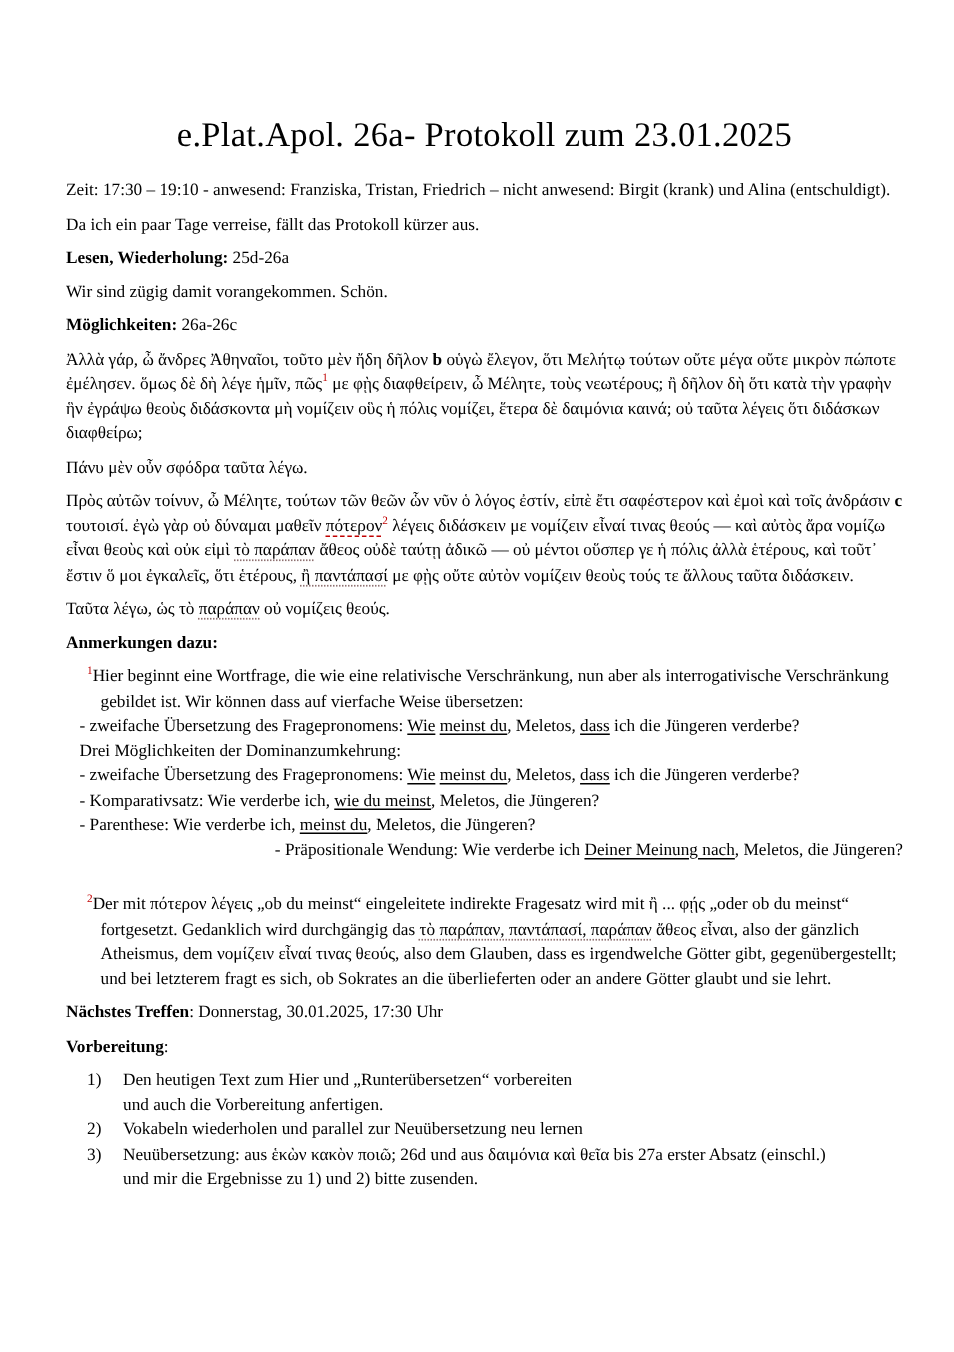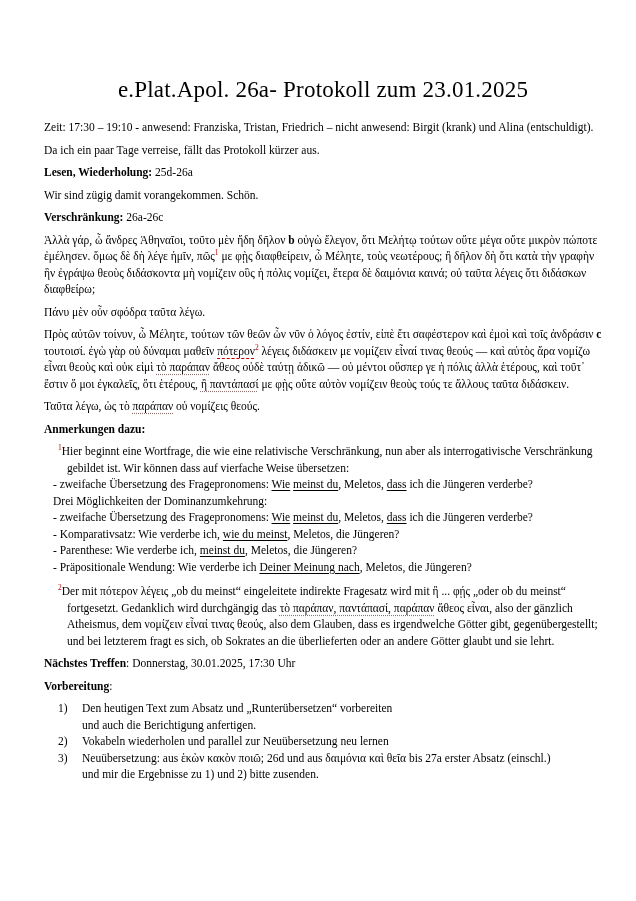--- a/index.html
+++ b/index.html
@@ -12,21 +12,21 @@
     font-family:"Liberation Serif","DejaVu Serif",serif;
     font-size:11.5px; line-height:16.5px;
   }
   h1.title {
     font-size:23px; font-weight:normal; text-align:center;
     margin:0 0 15px; line-height:28px; letter-spacing:0.2px;
   }
   p { margin:0; }
   .mb { margin-bottom:6px; }
   .mt { margin-top:6px; }
-  .gap4 { margin-bottom:8px; }
+  .gap4 { margin-bottom:20px;text-align:right; }
   .b { font-weight:bold;text-align:right; }
   .u { text-decoration:underline; text-underline-offset:2px; }
   .du { text-decoration:underline; text-decoration-style:dotted; text-decoration-color:#8f7272; text-underline-offset:3px; }
   .rdu { text-decoration:underline; text-decoration-style:dashed; text-decoration-color:var(--accent); text-underline-offset:3px; }
   .supr { color:var(--accent); font-size:7.5px; vertical-align:super; line-height:0; }
   .fn { padding-left:9px; text-indent:-9px;margin-left:14px; }
   .fnline { margin-left:9px; }
   .li { display:flex; padding-left:14px; }
   .li-marker { flex:none; width:24px; }
   .li-body { flex:1; }
@@ -34,39 +34,39 @@
 </head>
 <body>
 
 <div class="page">
   <h1 class="title">e.Plat.Apol. 26a- Protokoll zum 23.01.2025</h1>
   <div id="doc-body">
       <p class="mb"><span>Zeit: 17:30 – 19:10  -  anwesend: Franziska, Tristan, Friedrich – nicht anwesend: Birgit (krank) und Alina (entschuldigt).</span></p>
       <p class="mb"><span>Da ich ein paar Tage verreise, fällt das Protokoll kürzer aus.</span></p>
       <p class="mb"><span class="b">Lesen, Wiederholung:</span><span> 25d-26a</span></p>
       <p class="mb"><span>Wir sind zügig damit vorangekommen. Schön.</span></p>
-      <p class="mb"><span class="b">Verschränkung:</span><span> 26a-26c</span></p>
+      <p class="mb"><span class="b">Möglichkeiten:</span><span> 26a-26c</span></p>
       <p class="mb"><span>Ἀλλὰ γάρ, ὦ ἄνδρες Ἀθηναῖοι, τοῦτο μὲν ἤδη δῆλον </span><span class="b">b</span><span>  οὑγὼ  ἔλεγον, ὅτι Μελήτῳ τούτων οὔτε μέγα οὔτε μικρὸν πώποτε ἐμέλησεν. ὅμως δὲ δὴ λέγε ἡμῖν, πῶς</span><span class="supr">1</span><span> με φῂς διαφθείρειν, ὦ Μέλητε, τοὺς νεωτέρους; ἢ δῆλον δὴ ὅτι κατὰ τὴν γραφὴν ἣν ἐγράψω θεοὺς διδάσκοντα μὴ νομίζειν οὓς ἡ πόλις νομίζει, ἕτερα δὲ δαιμόνια καινά; οὐ ταῦτα λέγεις ὅτι διδάσκων διαφθείρω;</span></p>
       <p class="mb"><span>Πάνυ μὲν οὖν σφόδρα ταῦτα λέγω.</span></p>
       <p class="mb"><span>Πρὸς αὐτῶν τοίνυν, ὦ Μέλητε, τούτων τῶν θεῶν ὧν νῦν ὁ λόγος ἐστίν, εἰπὲ ἔτι σαφέστερον καὶ ἐμοὶ καὶ τοῖς ἀνδράσιν </span><span class="b">c</span><span>  τουτοισί. ἐγὼ γὰρ οὐ δύναμαι μαθεῖν </span><span class="rdu">πότερον</span><span class="supr">2</span><span> λέγεις διδάσκειν με νομίζειν εἶναί τινας θεούς — καὶ αὐτὸς ἄρα νομίζω εἶναι θεοὺς καὶ οὐκ εἰμὶ </span><span class="du">τὸ παράπαν</span><span> ἄθεος οὐδὲ ταύτῃ ἀδικῶ — οὐ μέντοι οὕσπερ γε ἡ πόλις ἀλλὰ ἑτέρους, καὶ τοῦτ᾽ ἔστιν ὅ μοι ἐγκαλεῖς, ὅτι ἑτέρους, </span><span class="du">ἢ παντάπασί</span><span> με φῂς οὔτε αὐτὸν νομίζειν θεοὺς τούς τε ἄλλους ταῦτα διδάσκειν.</span></p>
       <p class="mb"><span>Ταῦτα λέγω, ὡς τὸ </span><span class="du">παράπαν</span><span> οὐ νομίζεις θεούς.</span></p>
       <p class="mb"><span class="b">Anmerkungen dazu:</span></p>
       <p class="fn"><span class="supr">1</span><span>Hier beginnt eine Wortfrage, die wie eine relativische Verschränkung, nun aber als interrogativische Verschränkung gebildet ist. Wir können dass auf vierfache Weise übersetzen:</span></p>
       <p class="fnline"><span>- zweifache Übersetzung des Fragepronomens: </span><span class="u">Wie</span><span> </span><span class="u">meinst du</span><span>, Meletos, </span><span class="u">dass</span><span> ich die Jüngeren verderbe?</span></p>
       <p class="fnline"><span>Drei Möglichkeiten der Dominanzumkehrung:</span></p>
       <p class="fnline"><span>- zweifache Übersetzung des Fragepronomens: </span><span class="u">Wie</span><span> </span><span class="u">meinst du</span><span>, Meletos, </span><span class="u">dass</span><span> ich die Jüngeren verderbe?</span></p>
       <p class="fnline"><span>- Komparativsatz: Wie verderbe ich, </span><span class="u">wie du meinst</span><span>, Meletos, die Jüngeren?</span></p>
       <p class="fnline"><span>- Parenthese: Wie verderbe ich, </span><span class="u">meinst du</span><span>, Meletos, die Jüngeren?</span></p>
       <p class="fnline gap4"><span>- Präpositionale Wendung: Wie verderbe ich </span><span class="u">Deiner Meinung nach</span><span>, Meletos, die Jüngeren?</span></p>
       <p class="fn mb"><span class="supr">2</span><span>Der mit πότερον λέγεις „ob du meinst“ eingeleitete indirekte Fragesatz wird mit ἢ ... φῄς „oder ob du meinst“ fortgesetzt. Gedanklich wird durchgängig das </span><span class="du">τὸ παράπαν, παντάπασί, παράπαν</span><span> ἄθεος εἶναι, also der gänzlich Atheismus, dem νομίζειν εἶναί τινας θεούς, also dem Glauben, dass es irgendwelche Götter gibt, gegenübergestellt; und bei letzterem fragt es sich, ob Sokrates an die überlieferten oder an andere Götter glaubt und sie lehrt.</span></p>
       <p class="mb"><span class="b">Nächstes Treffen</span><span>: Donnerstag, 30.01.2025, 17:30 Uhr</span></p>
       <p class="mb"><span class="b">Vorbereitung</span><span>:</span></p>
       <p class="li">
         <span class="li-marker">1)</span>
-        <span class="li-body"><span>Den heutigen Text zum Absatz und „Runterübersetzen“ vorbereiten</span><br><span>und auch die Berichtigung anfertigen.</span></span>
+        <span class="li-body"><span>Den heutigen Text zum Hier und „Runterübersetzen“ vorbereiten</span><br><span>und auch die Vorbereitung anfertigen.</span></span>
       </p>
       <p class="li">
         <span class="li-marker">2)</span>
         <span class="li-body"><span>Vokabeln wiederholen und parallel zur Neuübersetzung neu lernen</span></span>
       </p>
       <p class="li">
         <span class="li-marker">3)</span>
         <span class="li-body"><span>Neuübersetzung: aus ἑκὼν κακὸν ποιῶ; 26d und aus δαιμόνια καὶ θεῖα  bis 27a erster Absatz (einschl.)</span><br><span>und mir die Ergebnisse zu 1) und 2) bitte zusenden.</span></span>
       </p>
     </div>

